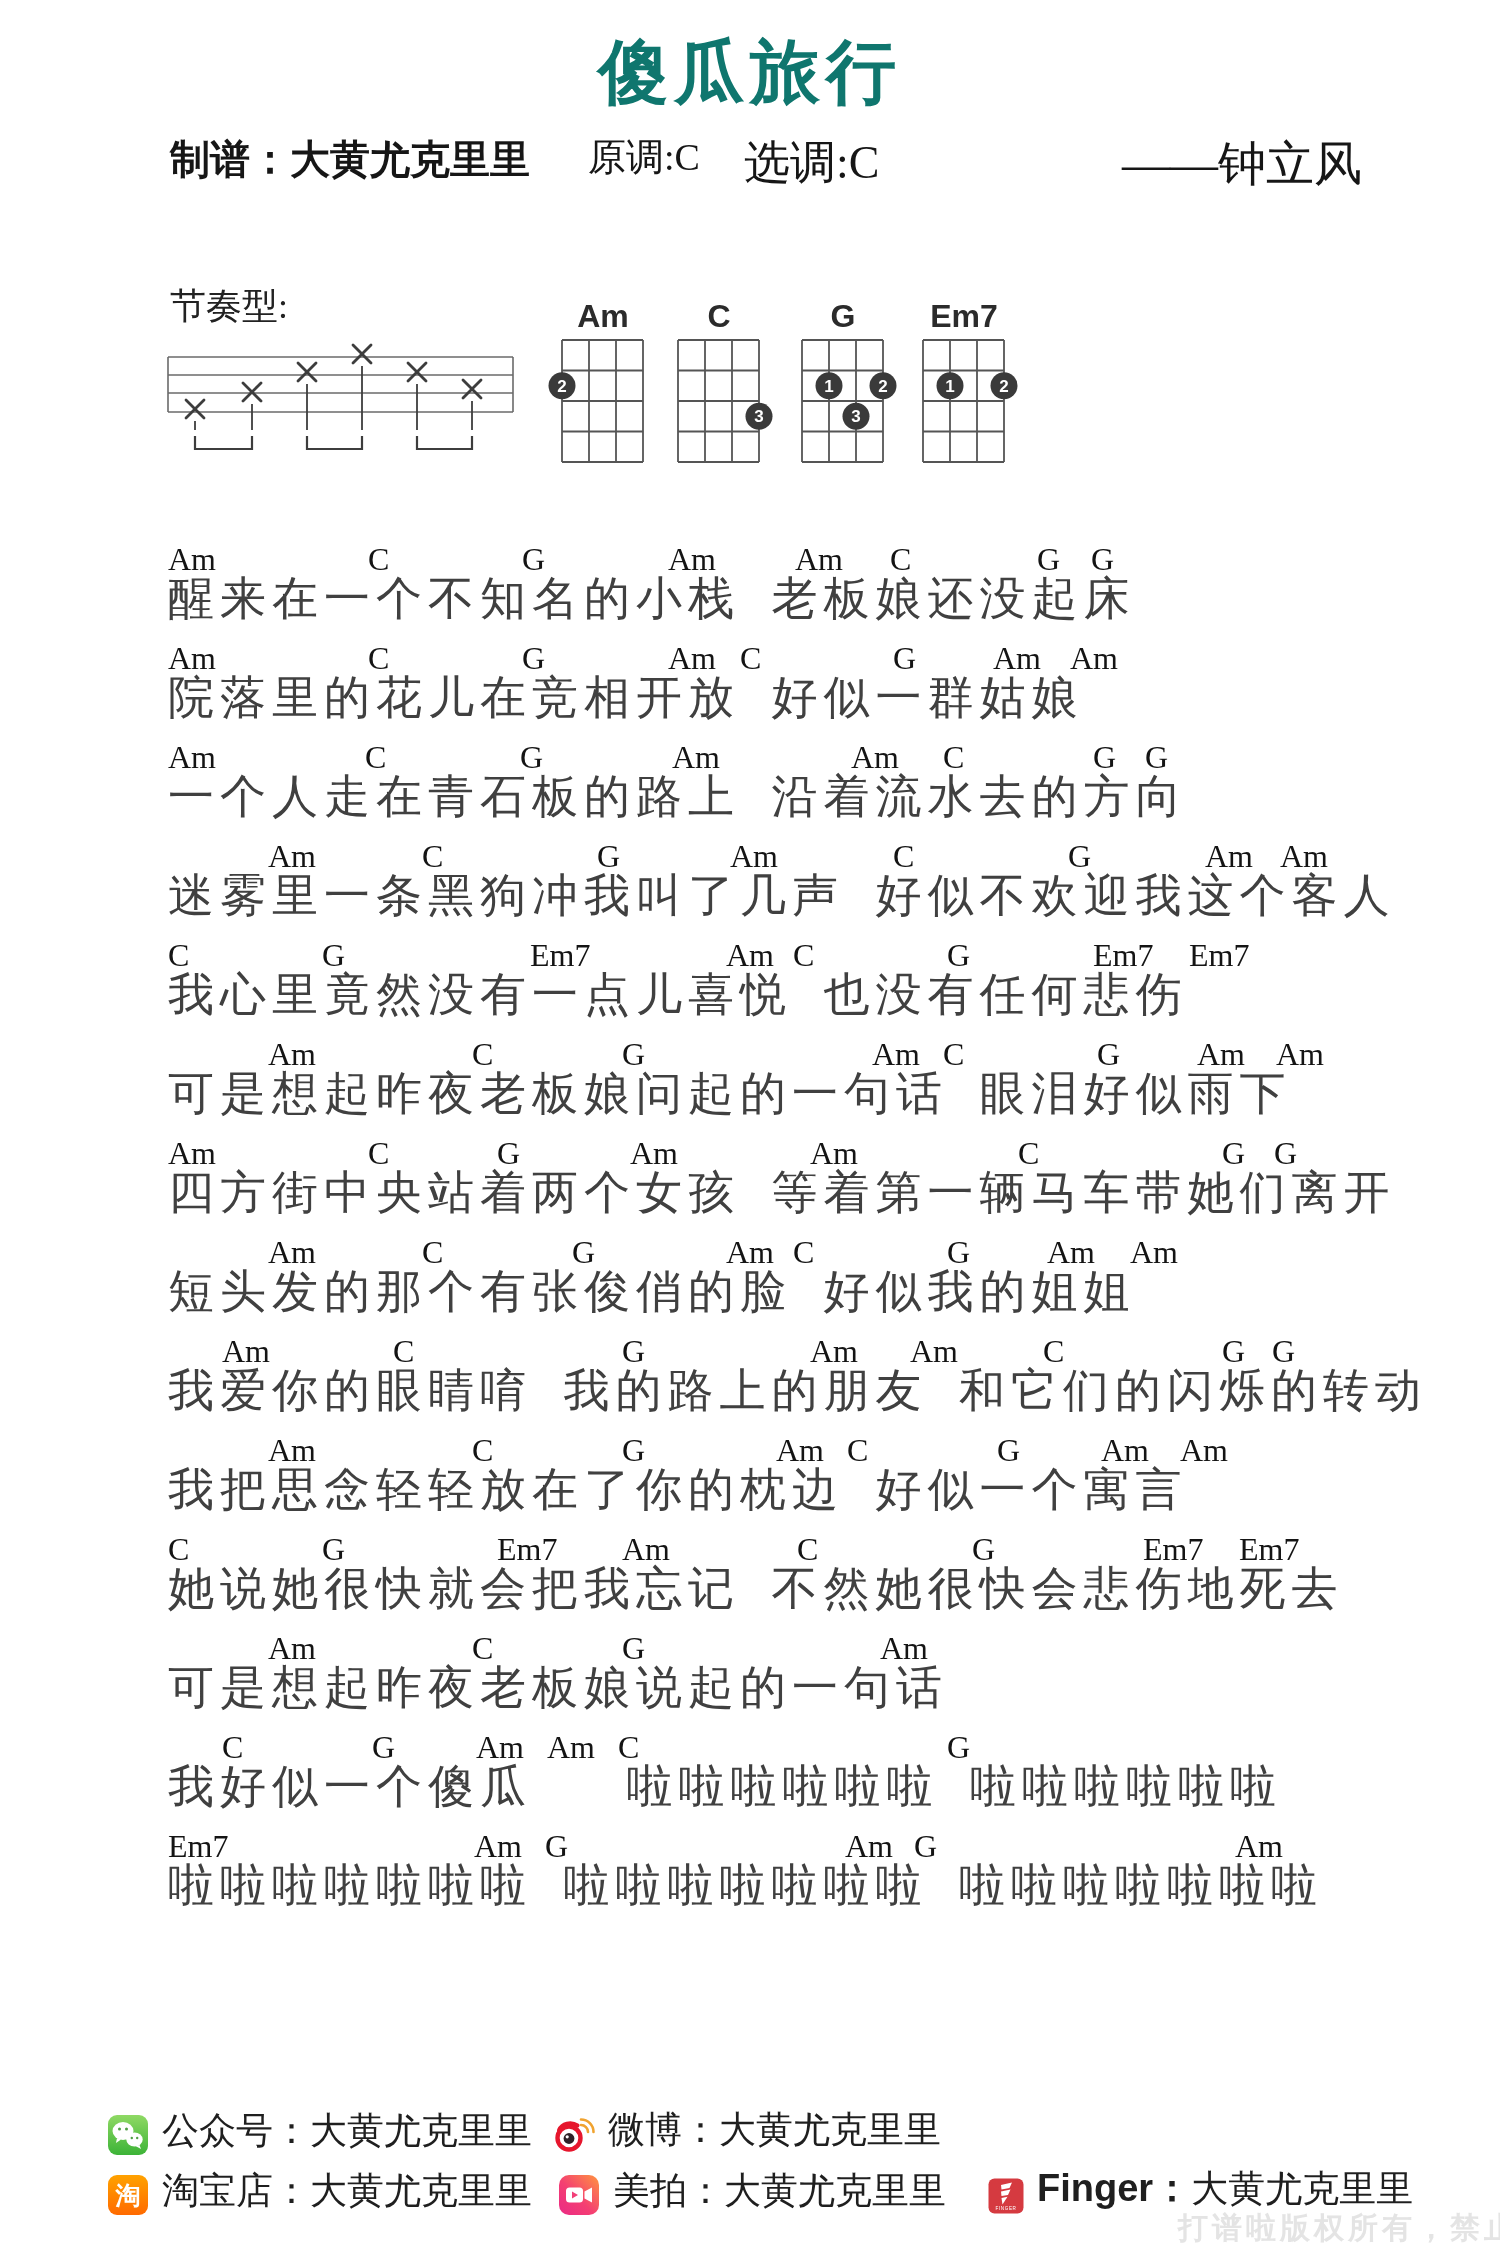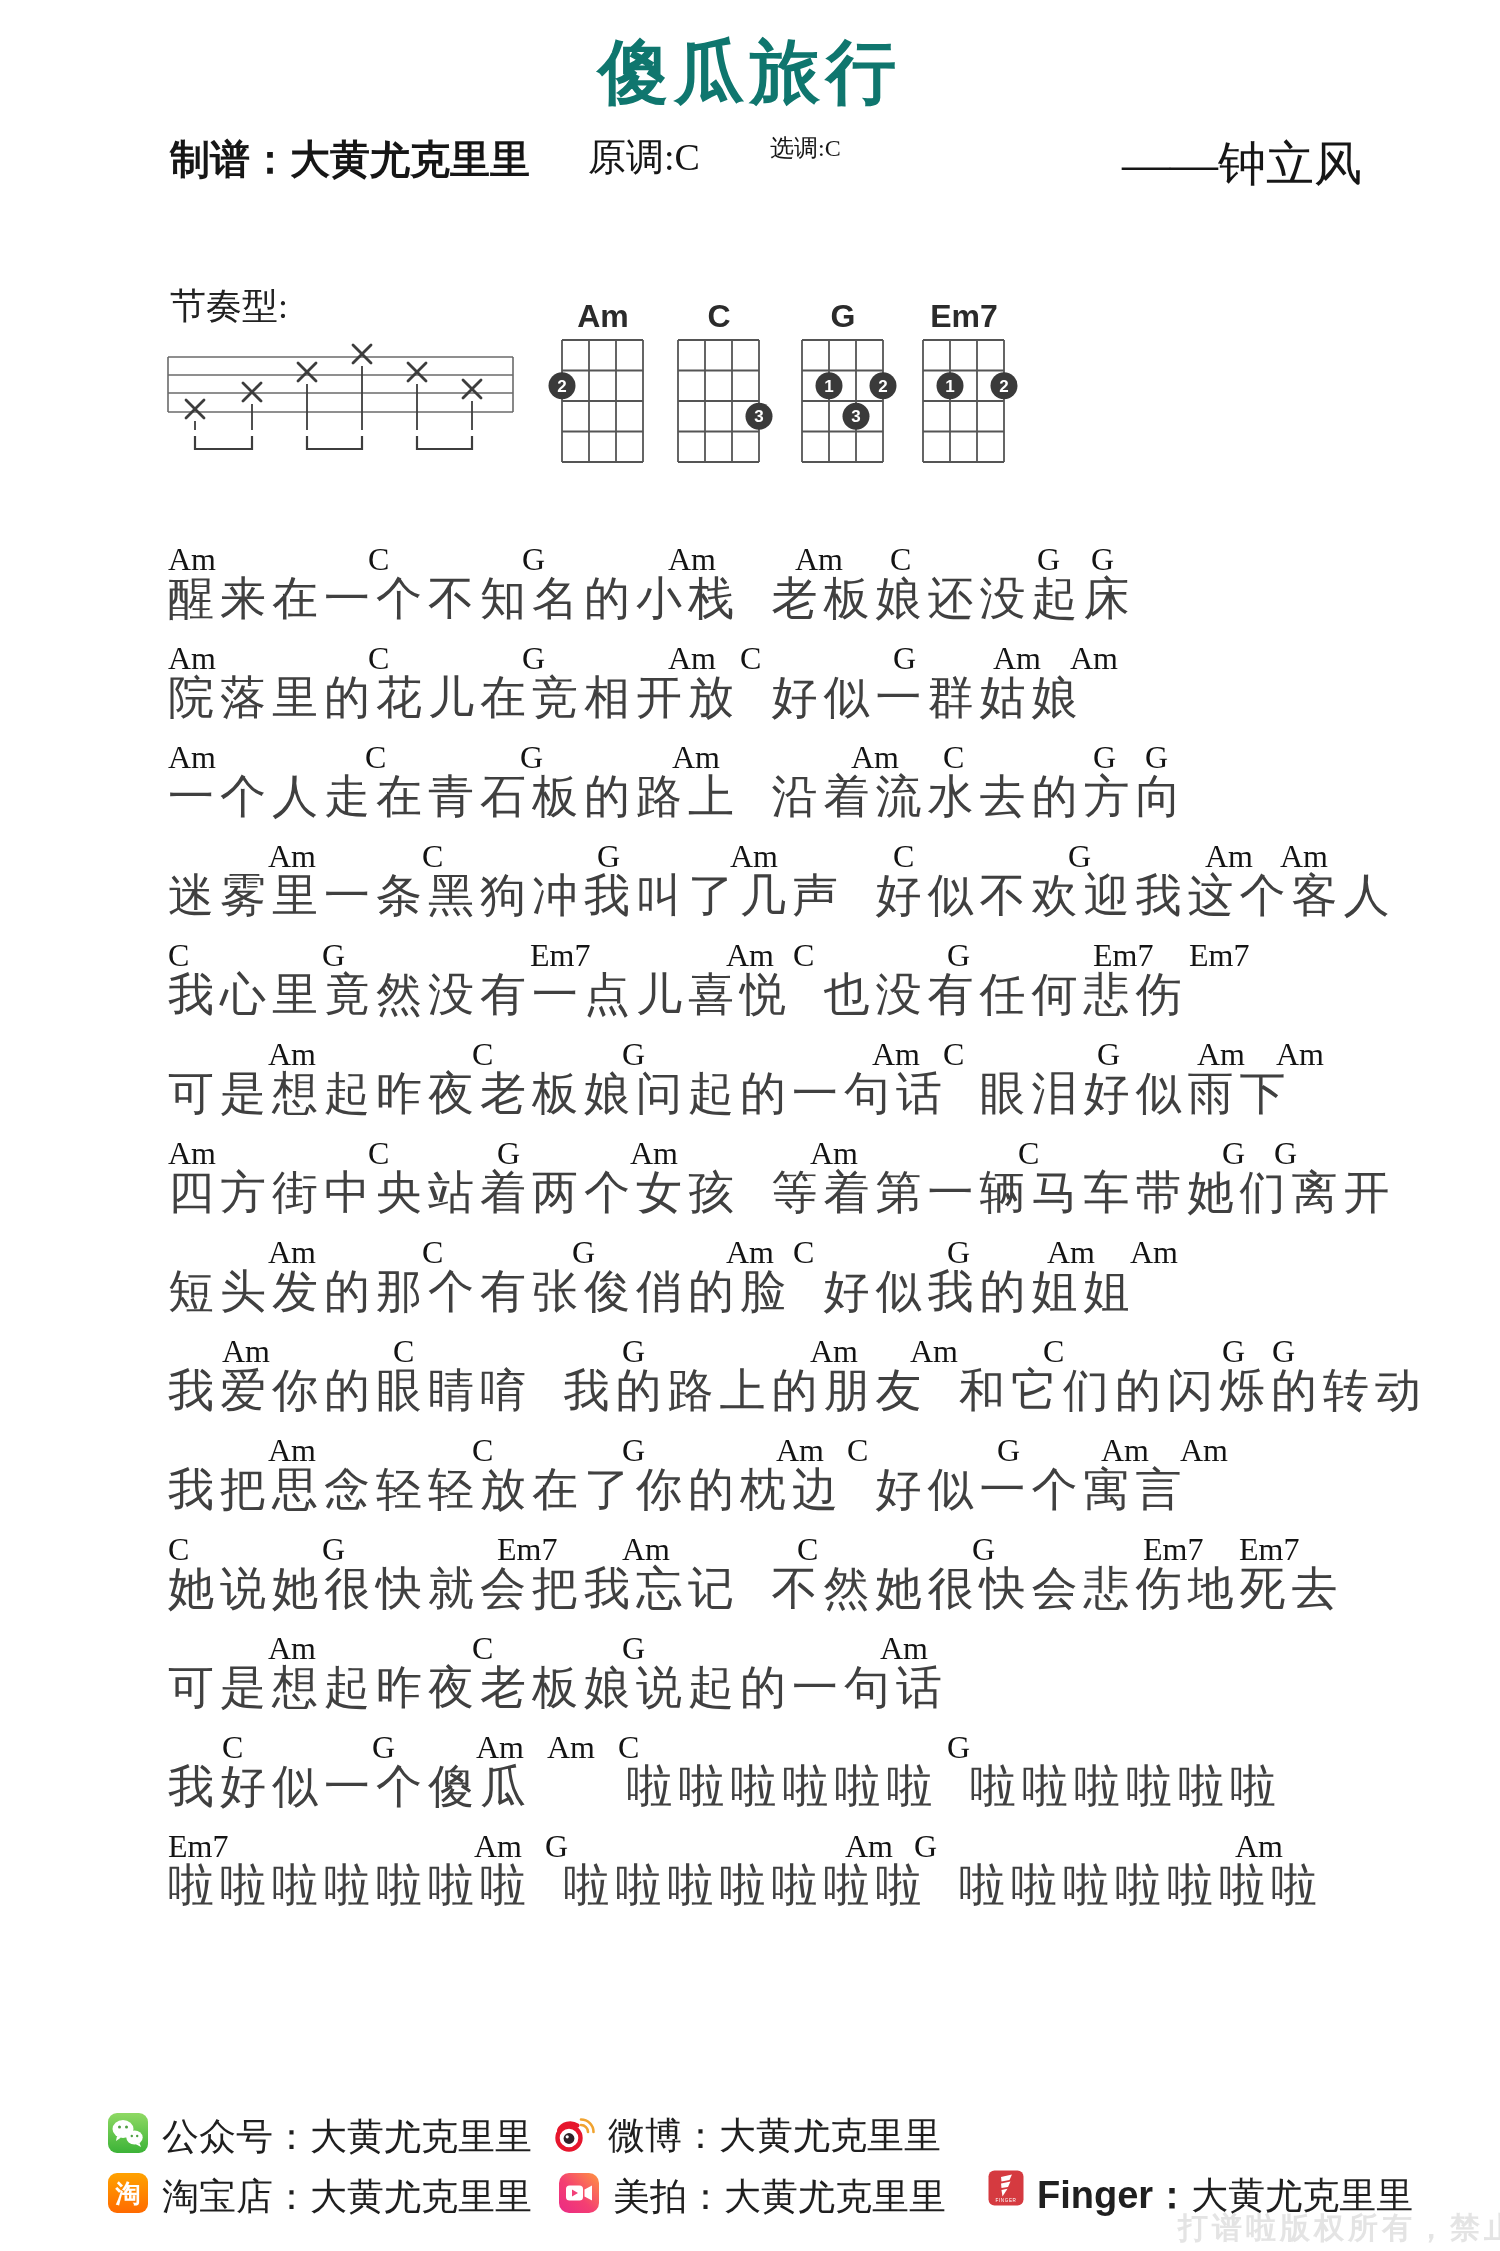--- a/index.html
+++ b/index.html
@@ -7,40 +7,40 @@
     position:relative;width:1500px;height:2251px;background:#ffffff;overflow:hidden;
     font-family:"Liberation Serif","DejaVu Serif",serif;color:#161616;
   }
   .title{
     position:absolute;top:26px;left:0;width:100%;text-align:center;
     font-size:70px;font-weight:bold;letter-spacing:6px;color:#0f766e;
   }
   .hdr{position:absolute;top:132px;font-size:40px;white-space:nowrap;color:#161616;}
   .hdr-producer{left:170px;font-weight:bold;text-align:right;}
   .hdr-key1{left:588px;font-size:38px;}
-  .hdr-key2{left:770px;font-size:24px;}
+  .hdr-key2{left:744px;font-size:46px;}
   .hdr-artist{left:1122px;font-size:48px;}
   .rhythm-label{position:absolute;left:170px;top:282px;font-size:36px;color:#222;}
   #rhythm-svg{position:absolute;left:160px;top:340px;}
   .diagram{position:absolute;top:296px;width:116px;}
   .diagram .dlabel{
     text-align:center;font-family:"Liberation Sans","DejaVu Sans",sans-serif;
     font-weight:bold;font-size:32px;color:#2b2b2b;height:40px;line-height:40px;
   }
   .diagram svg{display:block;}
   .pair{position:absolute;left:0;width:1500px;height:99px;}
   .chord-span{
     position:absolute;top:2px;font-size:32px;line-height:36px;color:#141414;
     font-family:"Liberation Serif","DejaVu Serif",serif;white-space:nowrap;
   }
   .lyric{
     position:absolute;left:168px;top:32px;font-size:46px;line-height:56px;
     letter-spacing:6px;word-spacing:14px;white-space:pre;color:#404040;
   }
-  .footer-item{position:absolute;display:flex;align-items:flex-start;height:44px;gap:13px;}
+  .footer-item{position:absolute;display:flex;align-items:flex-end;height:44px;gap:13px;}
   .footer-item .flabel{font-size:37px;color:#1f1f1f;white-space:nowrap;}
   .footer-item .brand{
     font-family:"Liberation Sans","DejaVu Sans",sans-serif;font-weight:bold;font-size:38px;
   }
   .ficon{display:inline-block;line-height:0;}
   .watermark{
     position:absolute;left:1178px;top:2208px;font-size:30px;font-weight:bold;
     letter-spacing:4px;color:#e4e4e4;white-space:nowrap;
   }
 </style>

